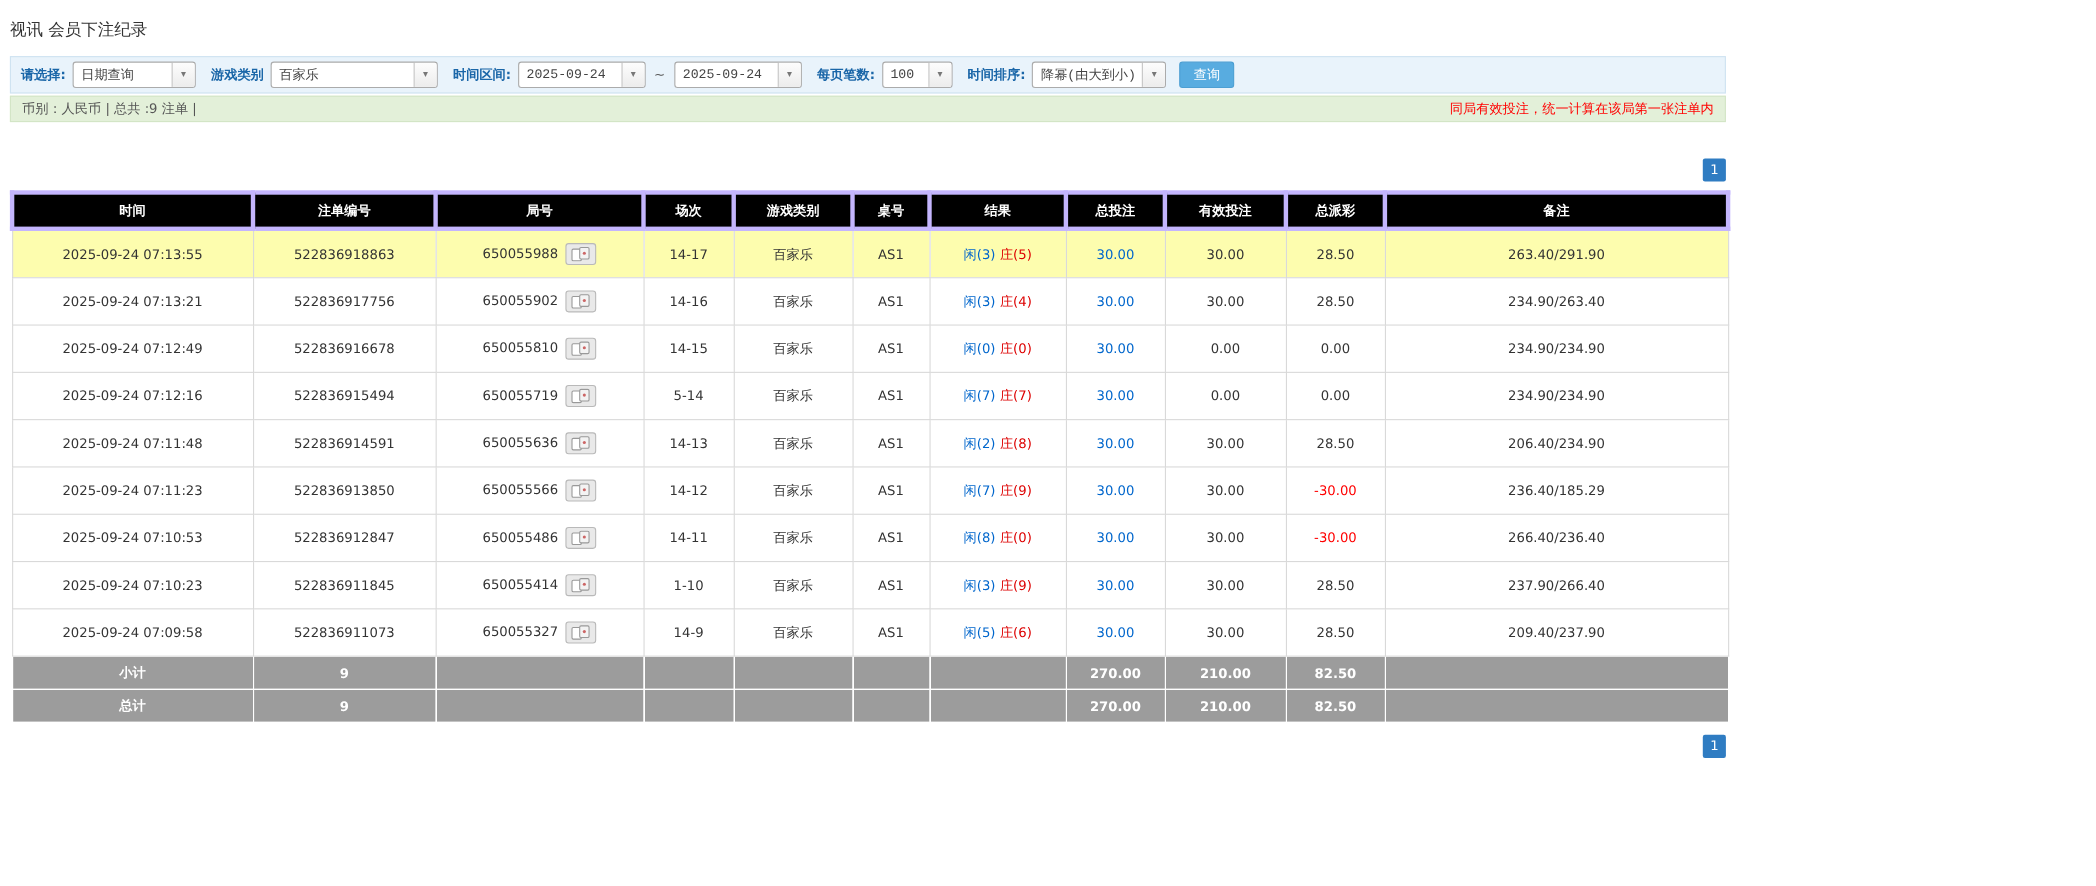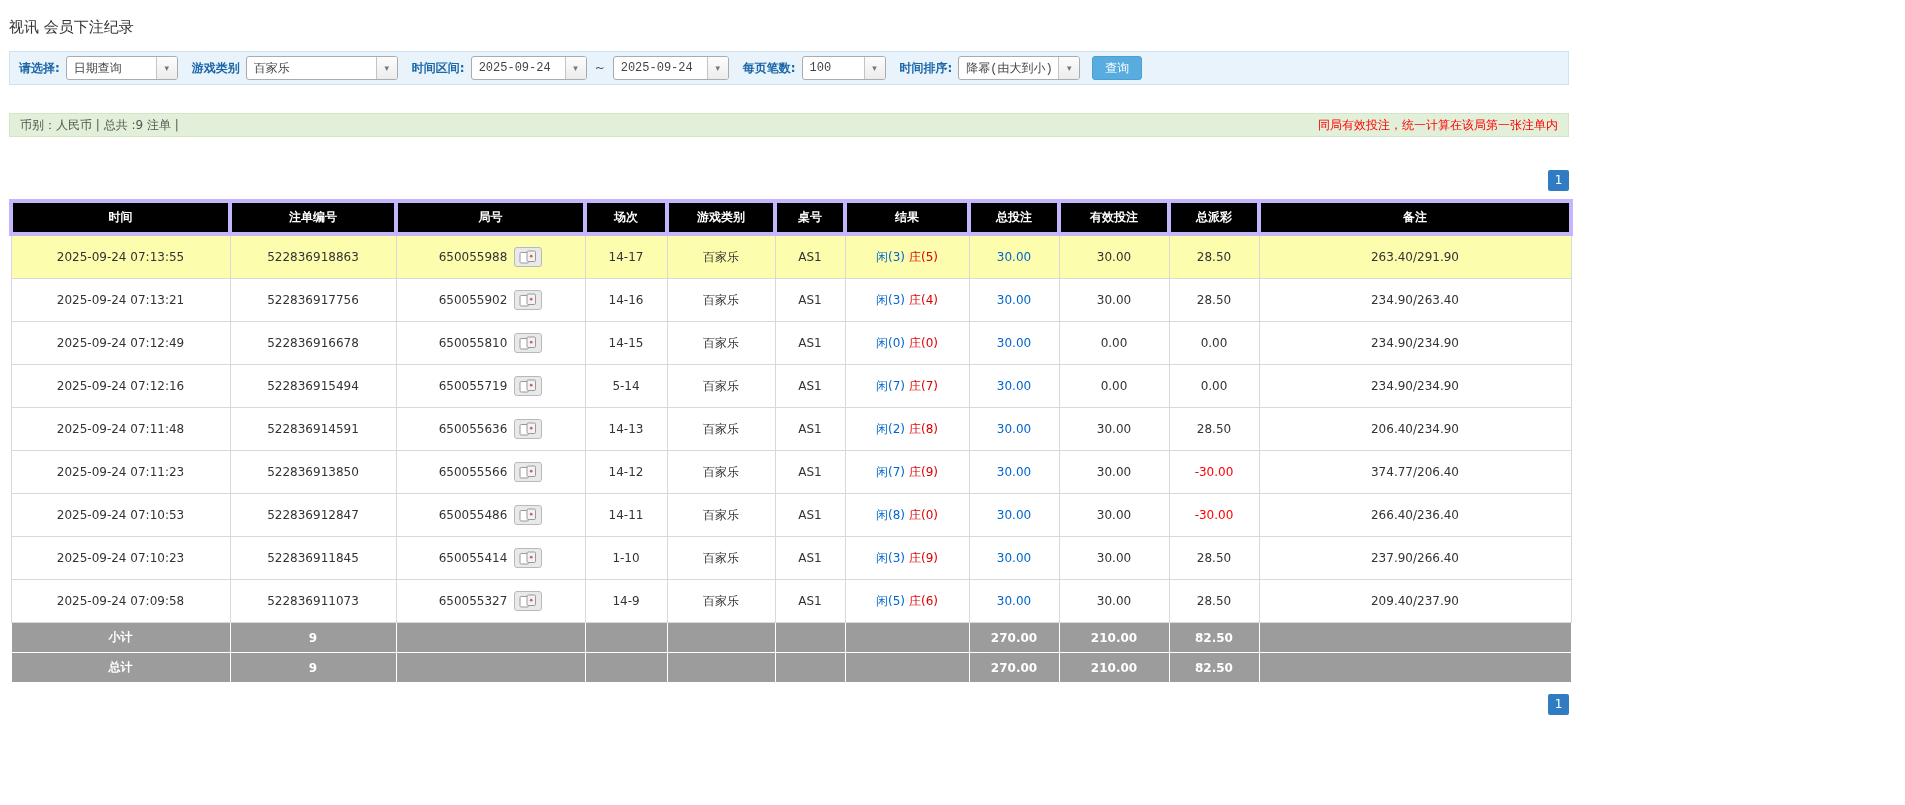--- a/index.html
+++ b/index.html
@@ -39,32 +39,32 @@
   }
   .combo-value{flex:1;display:flex;align-items:center;padding:0 7px;font-size:12px;color:#444;white-space:nowrap;overflow:hidden;font-family:Liberation Mono, monospace;}
   .combo-arrow{
     width:21px;display:flex;align-items:center;justify-content:center;
     border-left:1px solid #c4c4c4;background:linear-gradient(#fdfdfd,#ececec);
     color:#777;font-size:9px;cursor:pointer;flex:0 0 21px;
   }
   .w-select{width:112px;}
   .w-game{width:152px;}
   .w-date{width:116px;}
-  .w-size{width:84px;}
+  .w-size{width:64px;}
   .w-sort{width:122px;}
   .tilde{color:#555;margin:0 2px;}
   .search-btn{
     background:var(--button-blue);border:1px solid #4c9fd3;color:#fff;
     height:24px;padding:0 12px;font-size:12px;border-radius:3px;cursor:pointer;margin-left:6px;
     font-family:inherit;
   }
 
   
   .summary-bar{
-    margin-top:28px;background:var(--summary-bg);border:1px solid var(--summary-border);
+    margin-top:2px;background:var(--summary-bg);border:1px solid var(--summary-border);
     height:24px;display:flex;align-items:center;justify-content:space-between;padding:0 10px;
   }
   .summary-left{color:#555;font-size:12px;}
   .summary-right{color:var(--negative-red);font-size:12px;}
 
   
   .pagination{text-align:right;margin-top:33px;margin-bottom:8px;height:21px;}
   .pagination.bottom{margin-top:11px;margin-bottom:20px;}
   .page-btn{
     display:inline-block;min-width:21px;height:21px;line-height:21px;text-align:center;
@@ -286,21 +286,21 @@
                 <circle cx="12.2" cy="6.2" r="1.4" fill="#c66"></circle>
               </svg>
             </span></td>
           <td>14-12</td>
           <td>百家乐</td>
           <td>AS1</td>
           <td><span class="res-player">闲(7)</span><span class="res-banker">庄(9)</span></td>
           <td><span class="bet-link">30.00</span></td>
           <td>30.00</td>
           <td class="negative">-30.00</td>
-          <td>374.77/206.40</td>
+          <td>236.40/185.29</td>
         </tr>
         <tr>
           <td>2025-09-24 07:10:53</td>
           <td>522836912847</td>
           <td><span>650055486</span><span class="icon-btn">
               <svg width="18" height="14" viewBox="0 0 18 14">
                 <rect x="1" y="2.5" width="8.5" height="10.5" rx="1.2" fill="#fff" stroke="#999"></rect>
                 <rect x="8" y="1" width="8.5" height="10.5" rx="1.2" fill="#f3f3f3" stroke="#999"></rect>
                 <circle cx="12.2" cy="6.2" r="1.4" fill="#c66"></circle>
               </svg>

